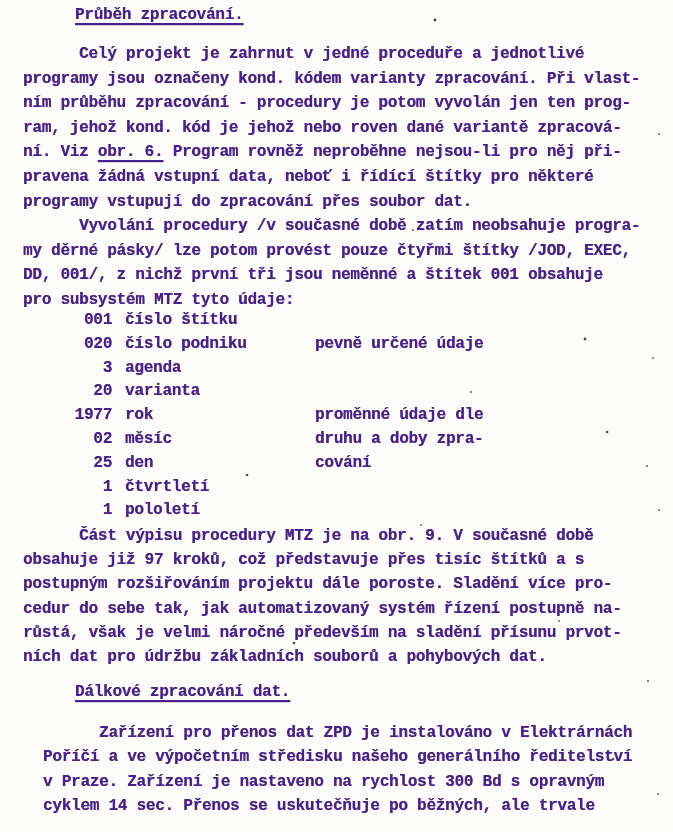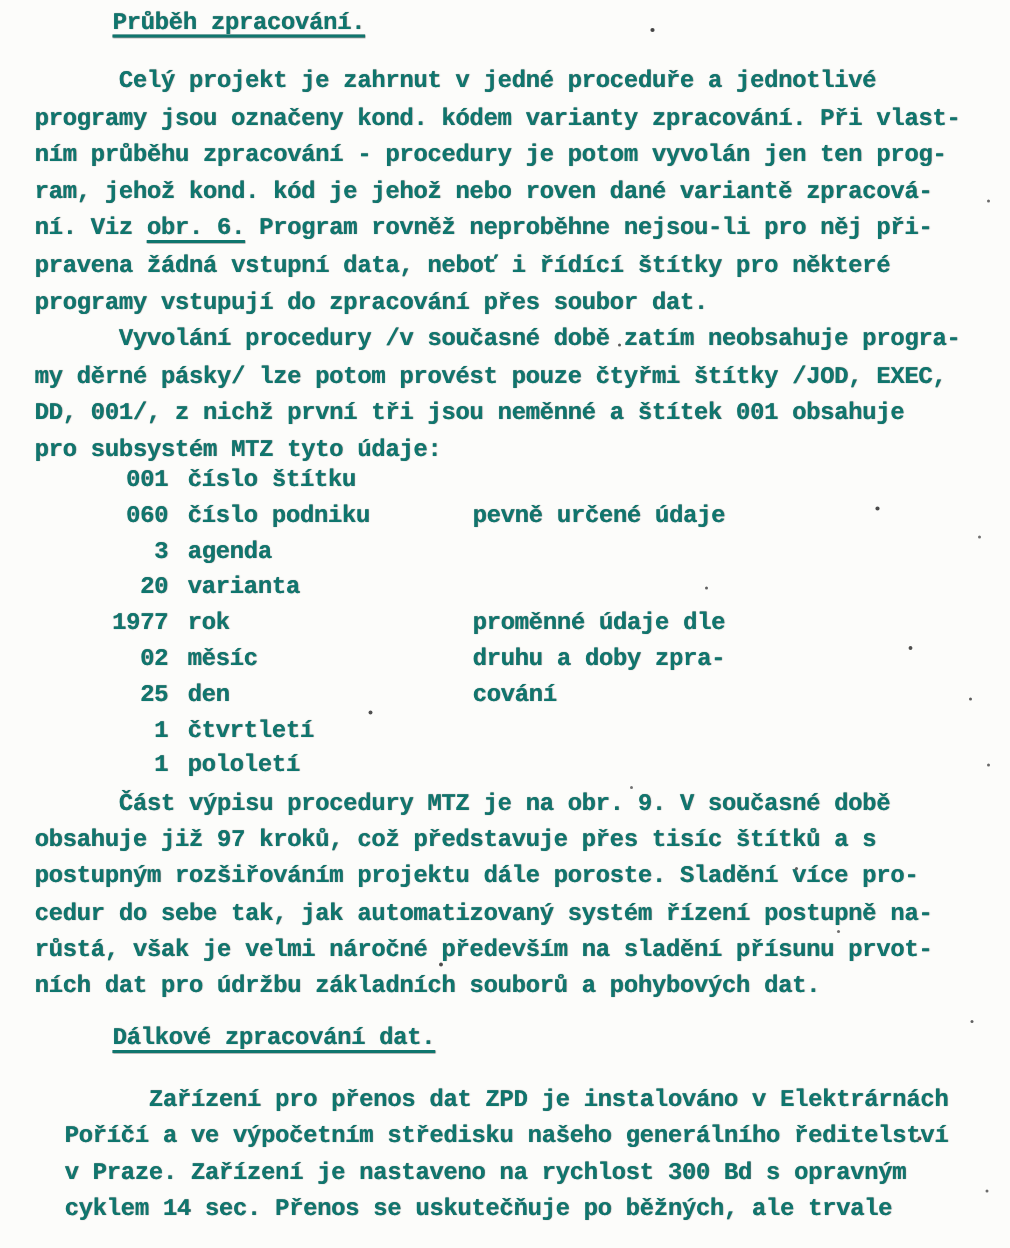--- a/index.html
+++ b/index.html
@@ -2,21 +2,21 @@
 <html><head>
 <meta charset="utf-8">
 <style>
   html,body{margin:0;padding:0;}
   body{
     width:673px;height:832px;background:#fcfcfa;overflow:hidden;
     font-family:"Liberation Mono","DejaVu Sans Mono",monospace;
   }
   .page{
     position:relative;width:673px;height:680px;background:#fcfcfa;
-    color:#0f766e;font-size:16px;font-weight:700;letter-spacing:-0.25px;
+    color:#4c1d95;font-size:16px;font-weight:700;letter-spacing:-0.25px;
     text-shadow:0.3px 0.3px 0.6px rgba(25,25,25,0.65);
   }
   .para{
     position:absolute;left:23px;width:645px;margin:0;
     white-space:pre-wrap;line-height:24.6px;
   }
   .heading{
     position:absolute;left:75px;margin:0;font-size:16px;font-weight:700;
     white-space:pre;
   }
@@ -78,21 +78,21 @@
 DD, 001/, z nichž první tři jsou neměnné a štítek 001 obsahuje
 pro subsystém MTZ tyto údaje:</span></div>
 
   <div id="tbl">
       <div class="trow">
         <span class="tnum">001</span>
         <span class="tlabel">číslo štítku</span>
         <span class="tnote"></span>
       </div>
       <div class="trow">
-        <span class="tnum">060</span>
+        <span class="tnum">020</span>
         <span class="tlabel">číslo podniku</span>
         <span class="tnote">pevně určené údaje</span>
       </div>
       <div class="trow">
         <span class="tnum">3</span>
         <span class="tlabel">agenda</span>
         <span class="tnote"></span>
       </div>
       <div class="trow">
         <span class="tnum">20</span>

